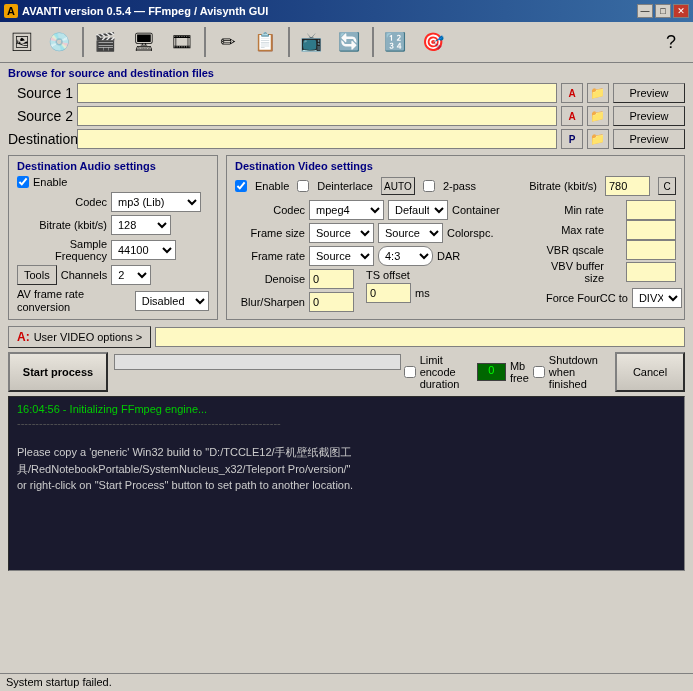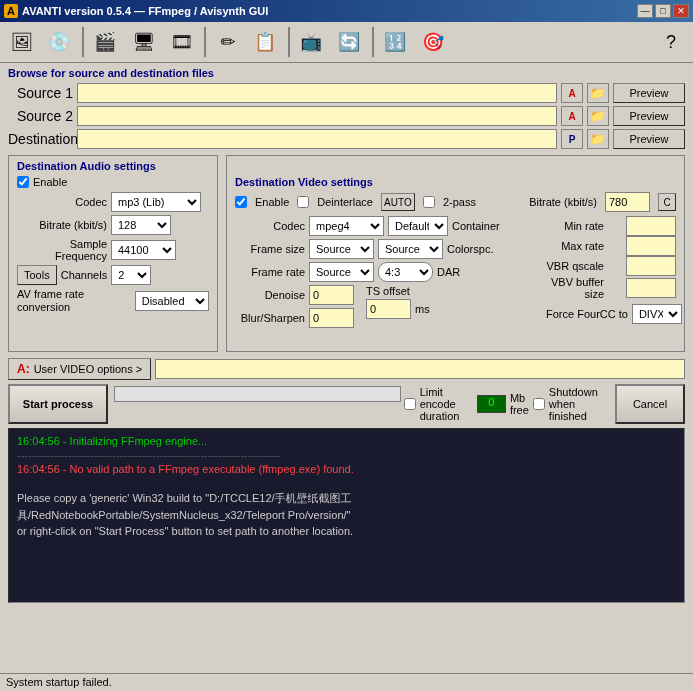--- a/index.html
+++ b/index.html
@@ -100,21 +100,21 @@
       border: 1px solid #808080;
       padding: 4px 8px;
       width: 210px;
       flex-shrink: 0;
     }
     .panel-title { font-weight: bold; font-size: 11px; margin-bottom: 4px; color: #000080; }
 
     .video-panel {
       background: #d4d0c8;
       border: 1px solid #808080;
-      padding: 20px 8px;
+      padding: 4px 8px;
       flex: 1;
     }
 
     .setting-row { display: flex; align-items: center; gap: 4px; margin-bottom: 3px; }
     .setting-label { font-size: 11px; }
     .setting-label-w { width: 90px; text-align: right; font-size: 11px; }
 
     .checkbox-row { display: flex; align-items: center; gap: 4px; margin-bottom: 4px; }
     input[type="checkbox"] { width: 12px; height: 12px; }
 
@@ -511,21 +511,20 @@
         <input type="checkbox" style="">
         <span>Shutdown when finished</span>
       </div>
     </div>
     <button class="cancel-btn">Cancel</button>
   </div>
 
   <div class="log-area">
     <div class="log-line" style="color:#00cc00;">16:04:56 - Initializing FFmpeg engine...</div>
     <div class="log-line log-sep">------------------------------------------------------------------------</div>
-    <div class="log-line log-error">16:04:56 - No valid path to a FFmpeg executable (ffmpeg.exe) found.</div>
     <div class="log-line">&nbsp;</div>
     <div class="log-line log-text">Please copy a 'generic' Win32 build to "D:/TCCLE12/手机壁纸截图工</div>
     <div class="log-line log-text">具/RedNotebookPortable/SystemNucleus_x32/Teleport Pro/version/"</div>
     <div class="log-line log-text">or right-click on "Start Process" button to set path to another location.</div>
   </div>
 
 </div>
 
 <div class="status-bar">
   <span>System startup failed.</span>

